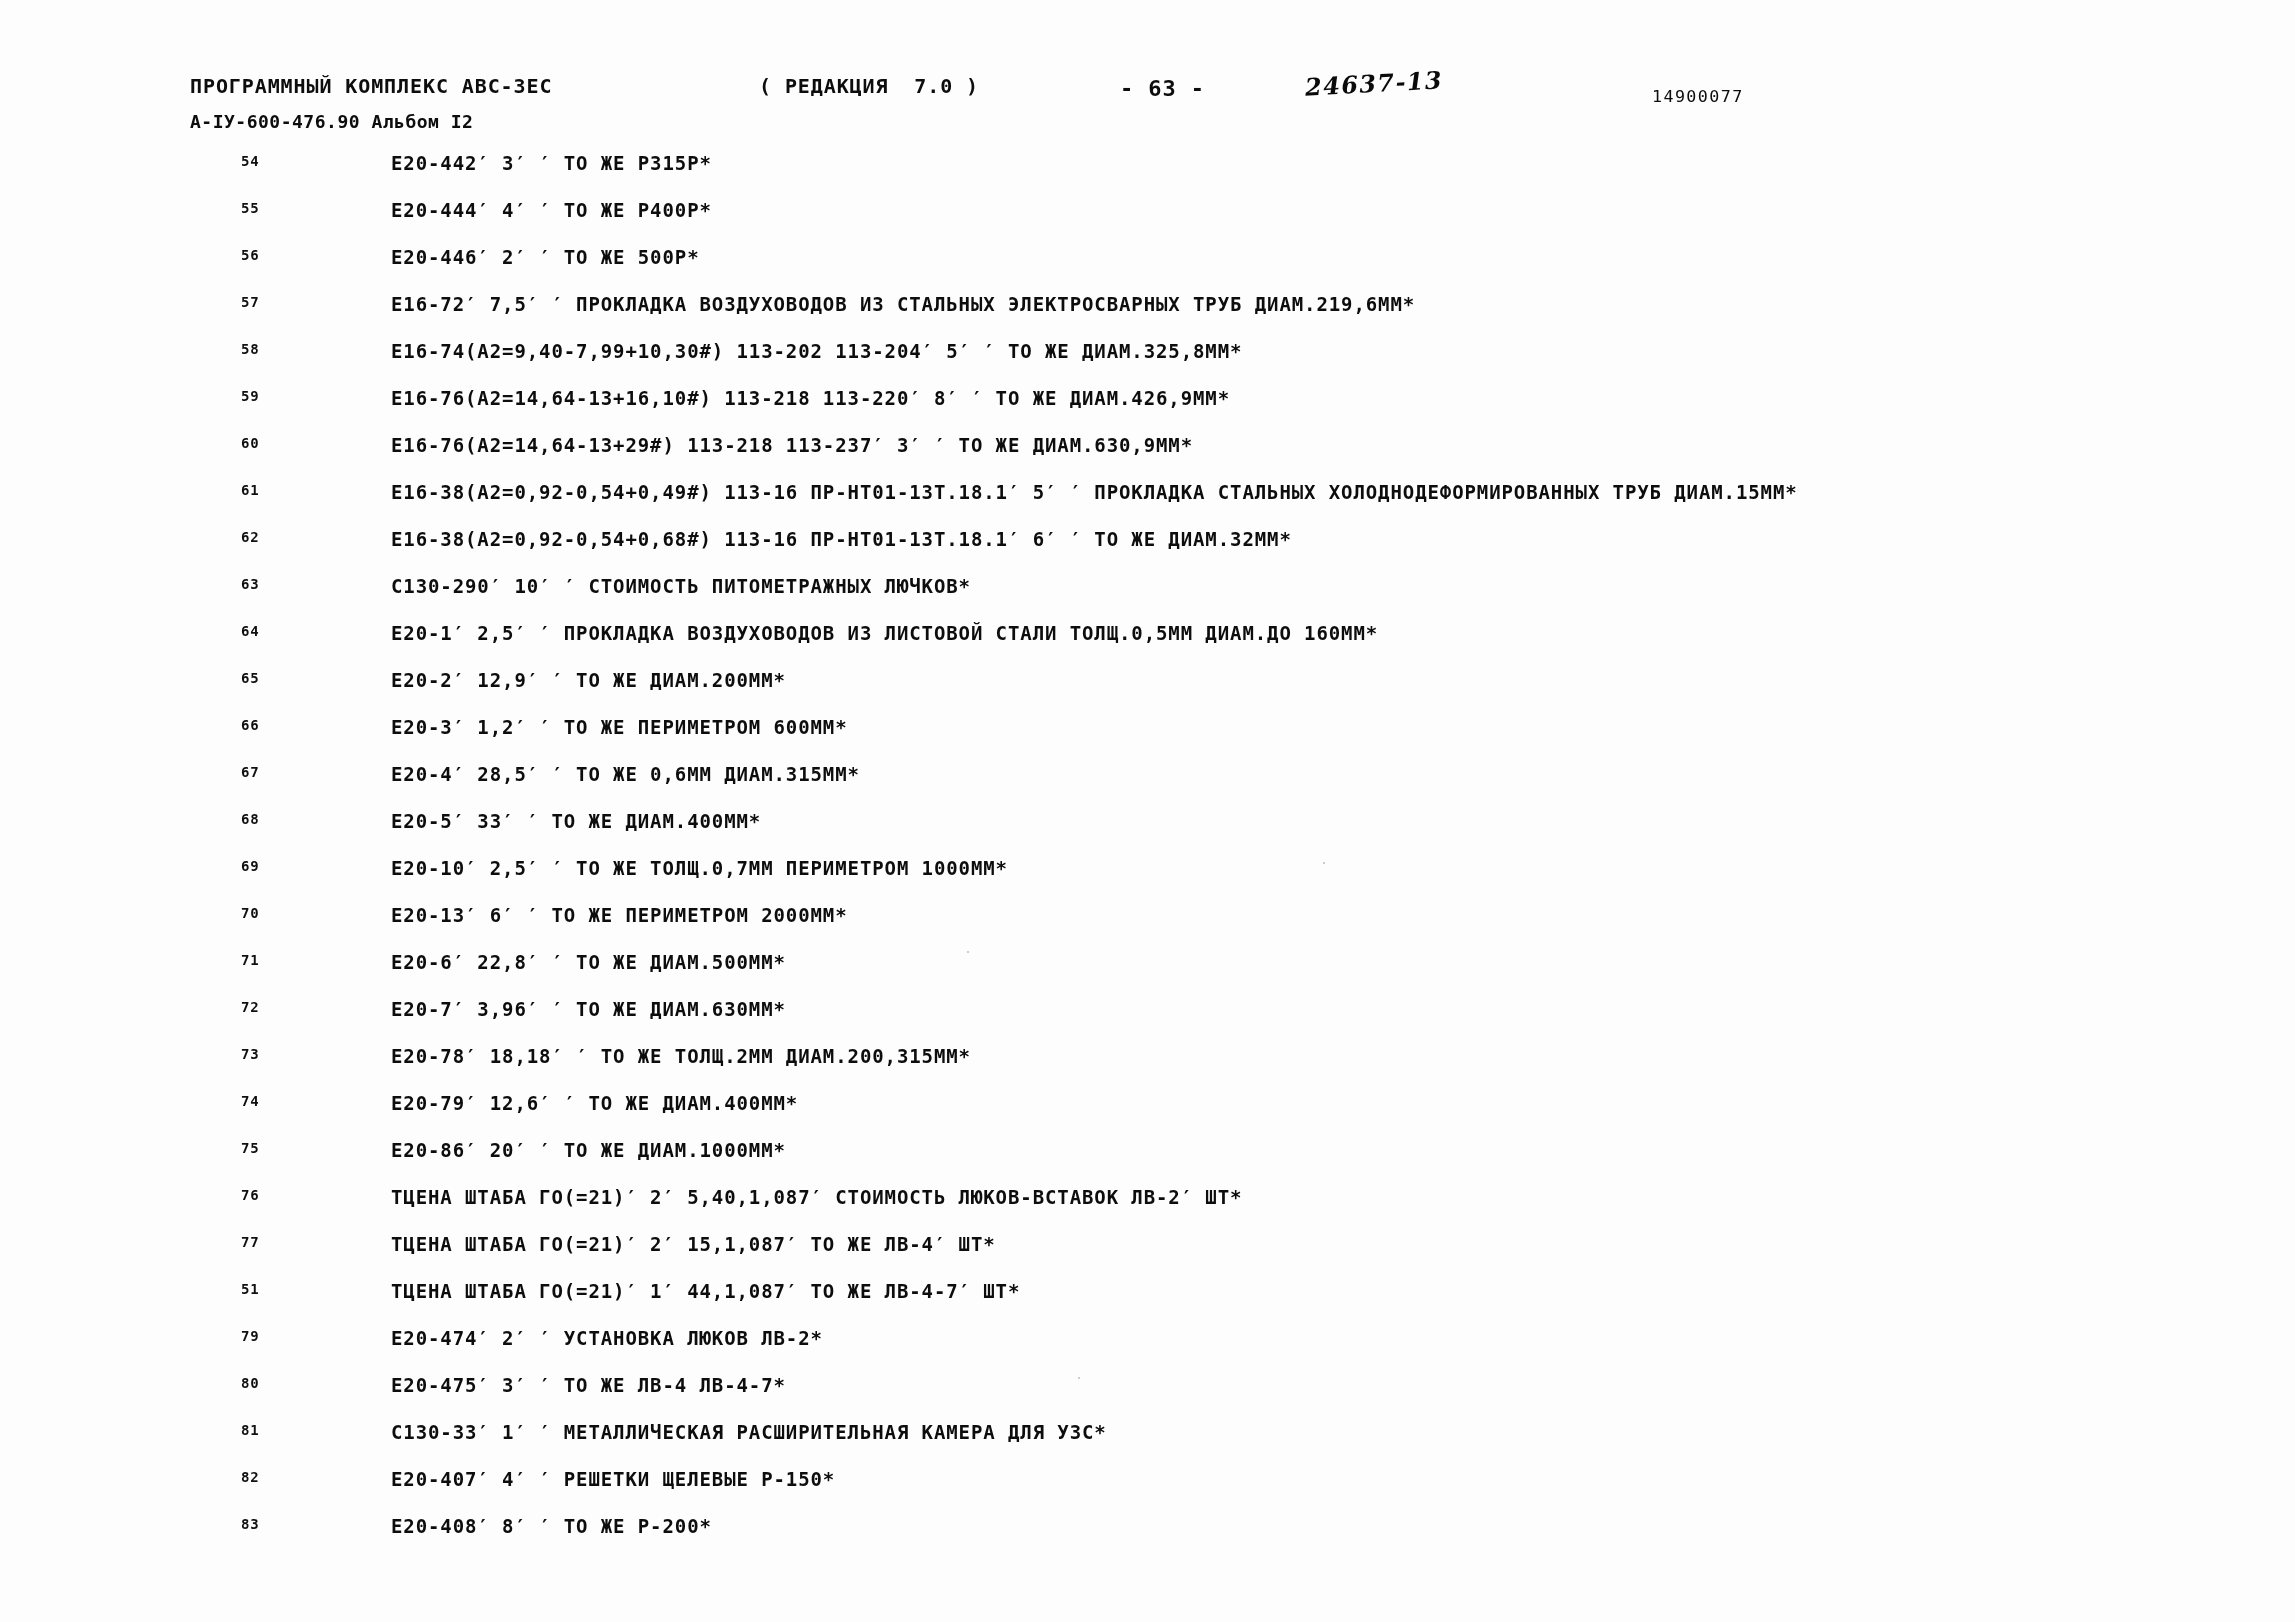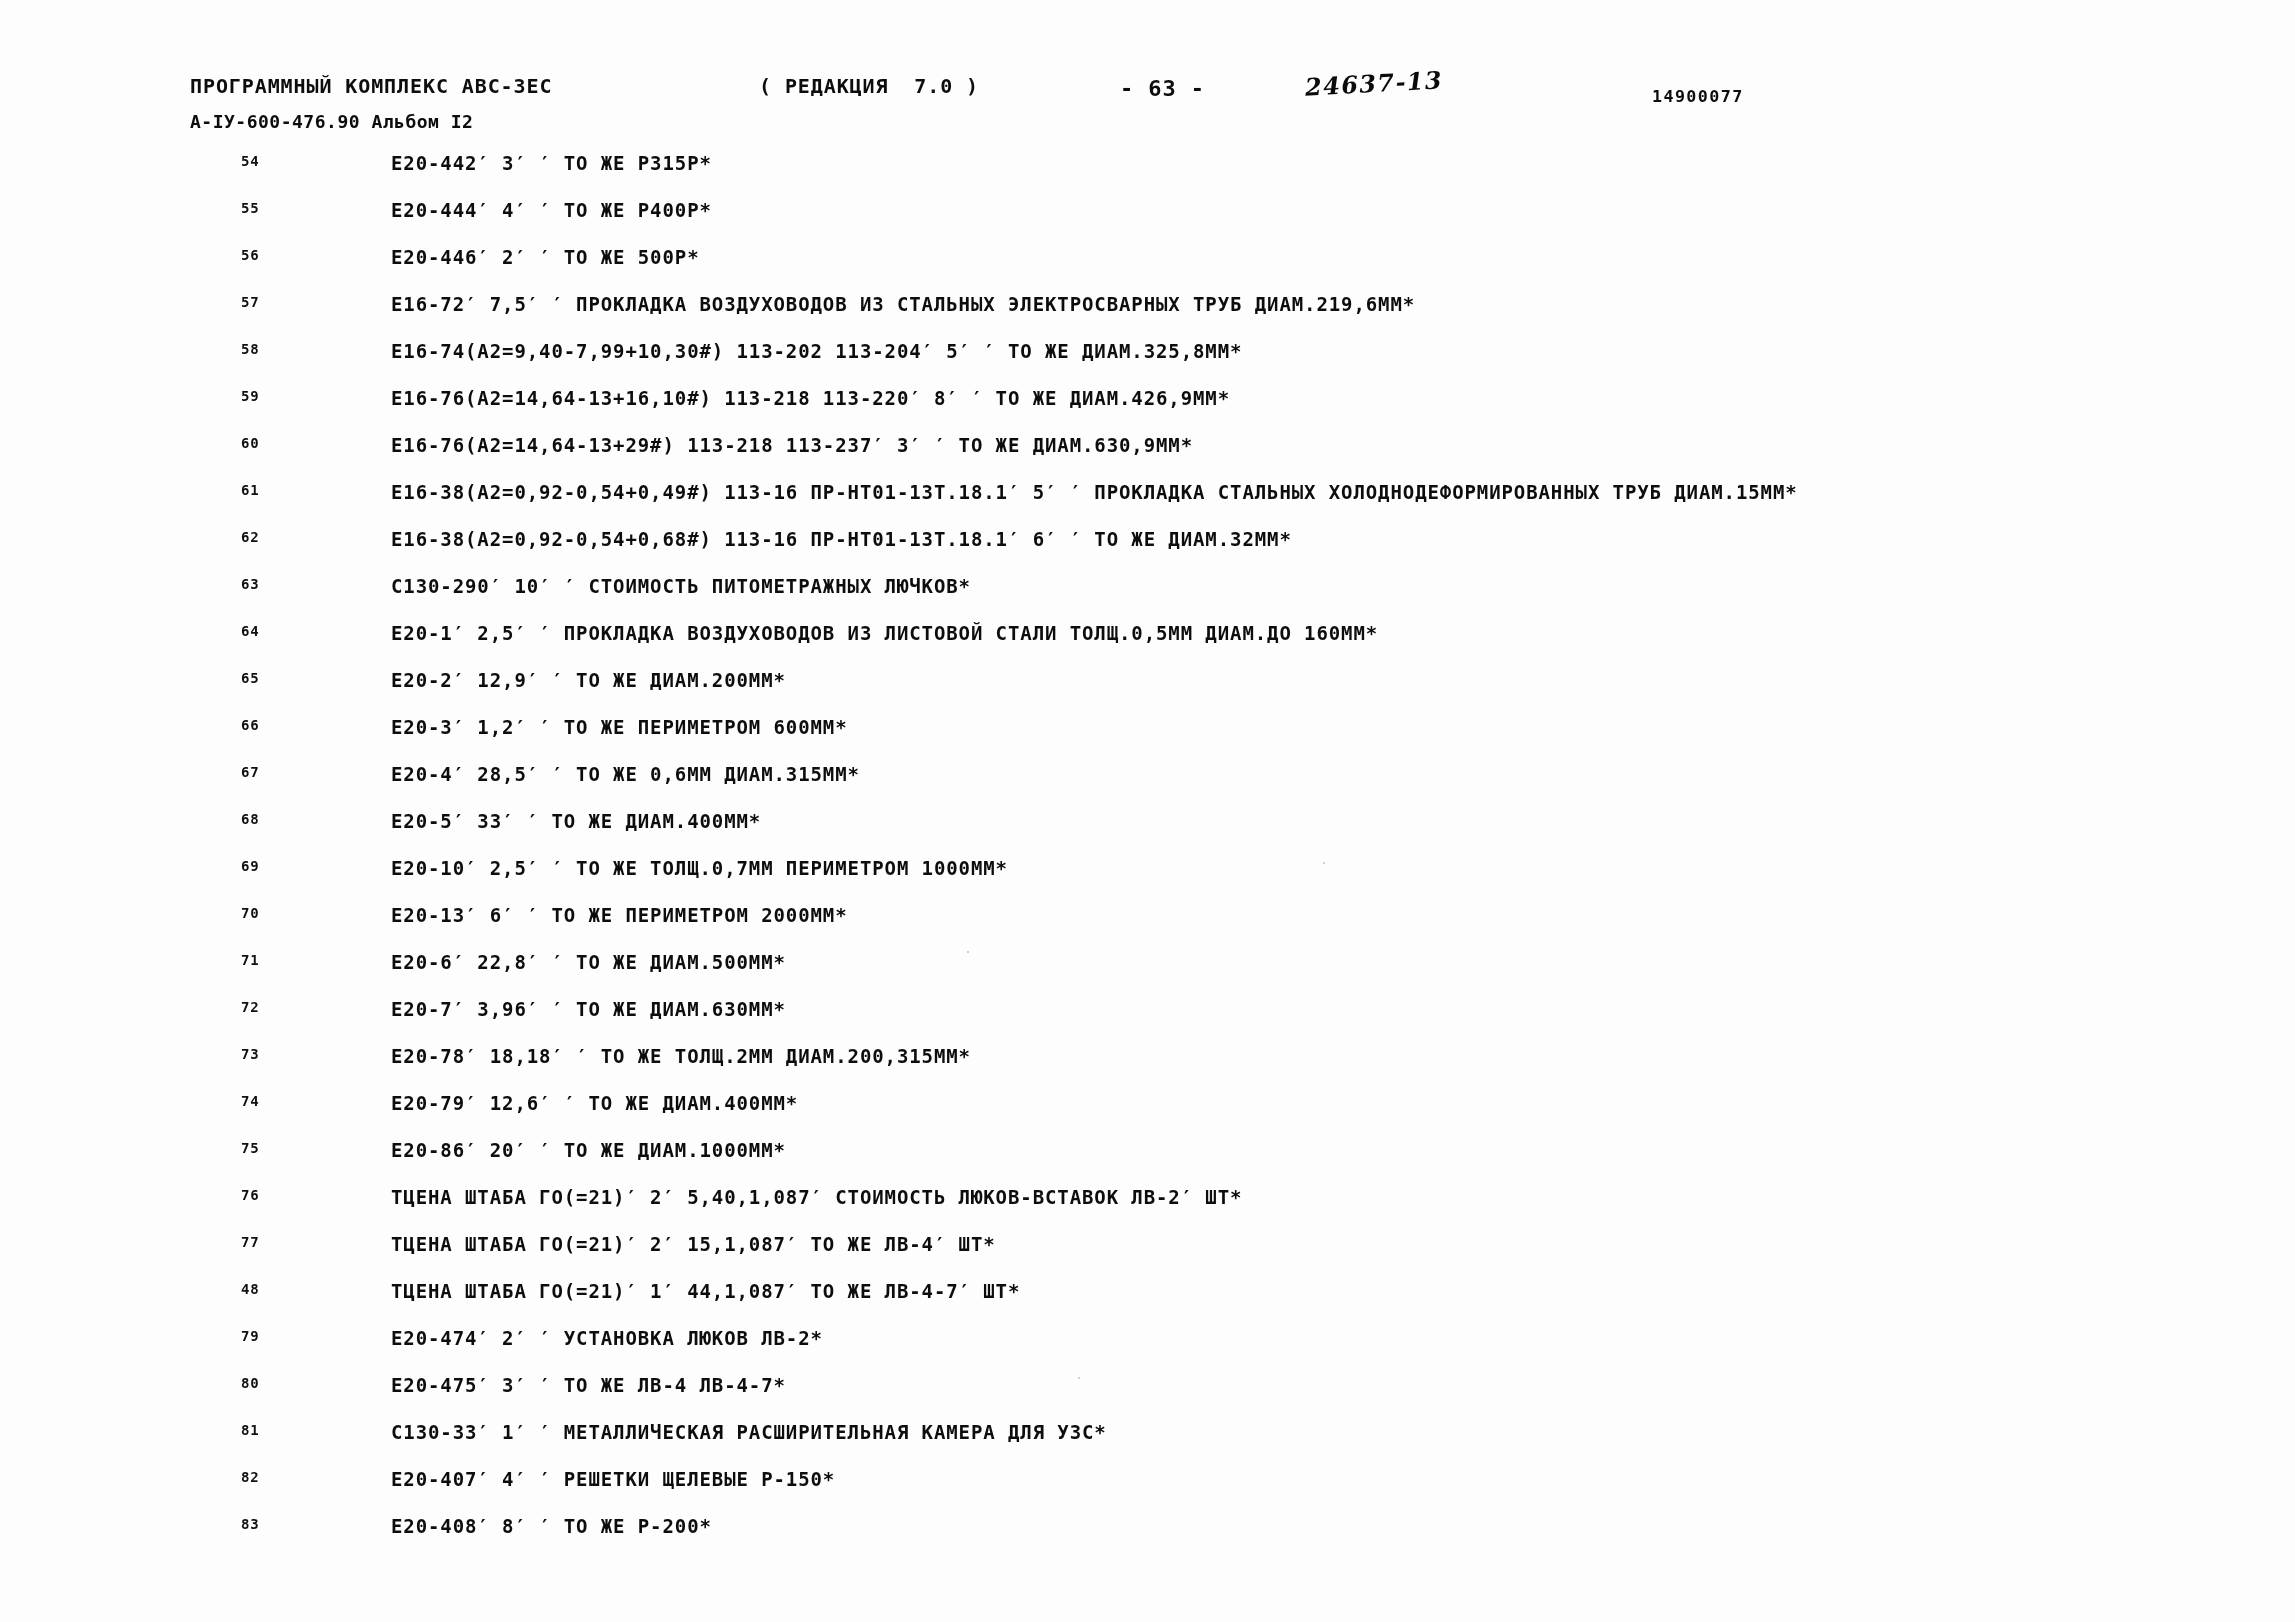--- a/index.html
+++ b/index.html
@@ -47,21 +47,21 @@
     left: 190px;
     top: 111px;
     font-size: 18px;
     letter-spacing: 0.5px;
   }
   #hdr-code {
     left: 1652px;
     top: 86px;
     font-size: 16.7px;
     letter-spacing: 1.4px;
-    font-weight: 700;
+    font-weight: 400;
   }
   
   #hdr-hand {
     position: absolute;
     left: 1305px;
     top: 69px;
     font-family: "DejaVu Serif", "Liberation Serif", serif;
     font-style: italic;
     font-weight: 700;
     font-size: 24px;
@@ -223,21 +223,21 @@
       </div>
       <div class="row">
         <div class="row-num">76</div>
         <div class="row-text">ТЦЕНА ШТАБА ГО(=21)′ 2′ 5,40,1,087′ СТОИМОСТЬ ЛЮКОВ-ВСТАВОК ЛВ-2′ ШТ*</div>
       </div>
       <div class="row">
         <div class="row-num">77</div>
         <div class="row-text">ТЦЕНА ШТАБА ГО(=21)′ 2′ 15,1,087′ ТО ЖЕ ЛВ-4′ ШТ*</div>
       </div>
       <div class="row">
-        <div class="row-num">48</div>
+        <div class="row-num">51</div>
         <div class="row-text">ТЦЕНА ШТАБА ГО(=21)′ 1′ 44,1,087′ ТО ЖЕ ЛВ-4-7′ ШТ*</div>
       </div>
       <div class="row">
         <div class="row-num">79</div>
         <div class="row-text">Е20-474′ 2′ ′ УСТАНОВКА ЛЮКОВ ЛВ-2*</div>
       </div>
       <div class="row">
         <div class="row-num">80</div>
         <div class="row-text">Е20-475′ 3′ ′ ТО ЖЕ ЛВ-4 ЛВ-4-7*</div>
       </div>

